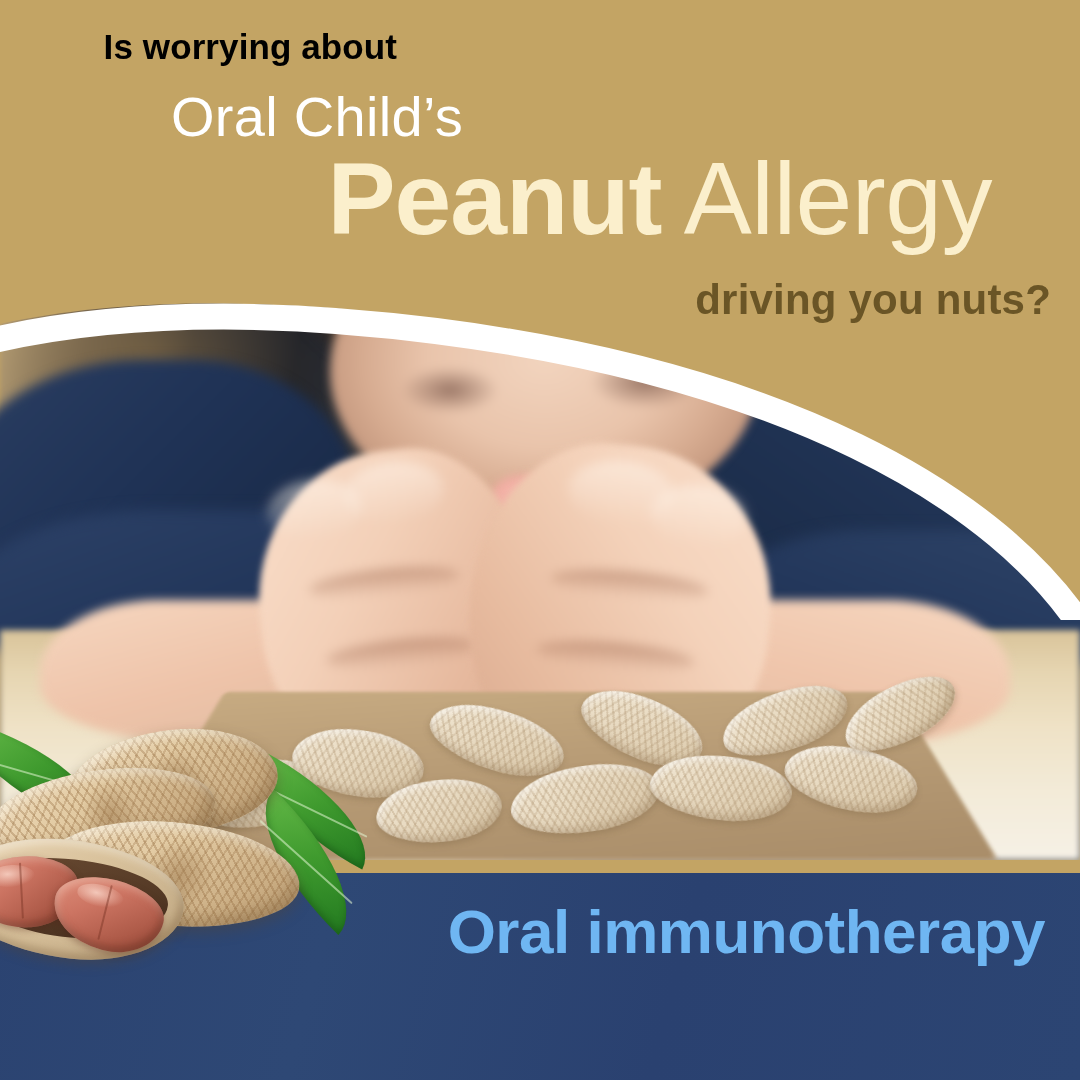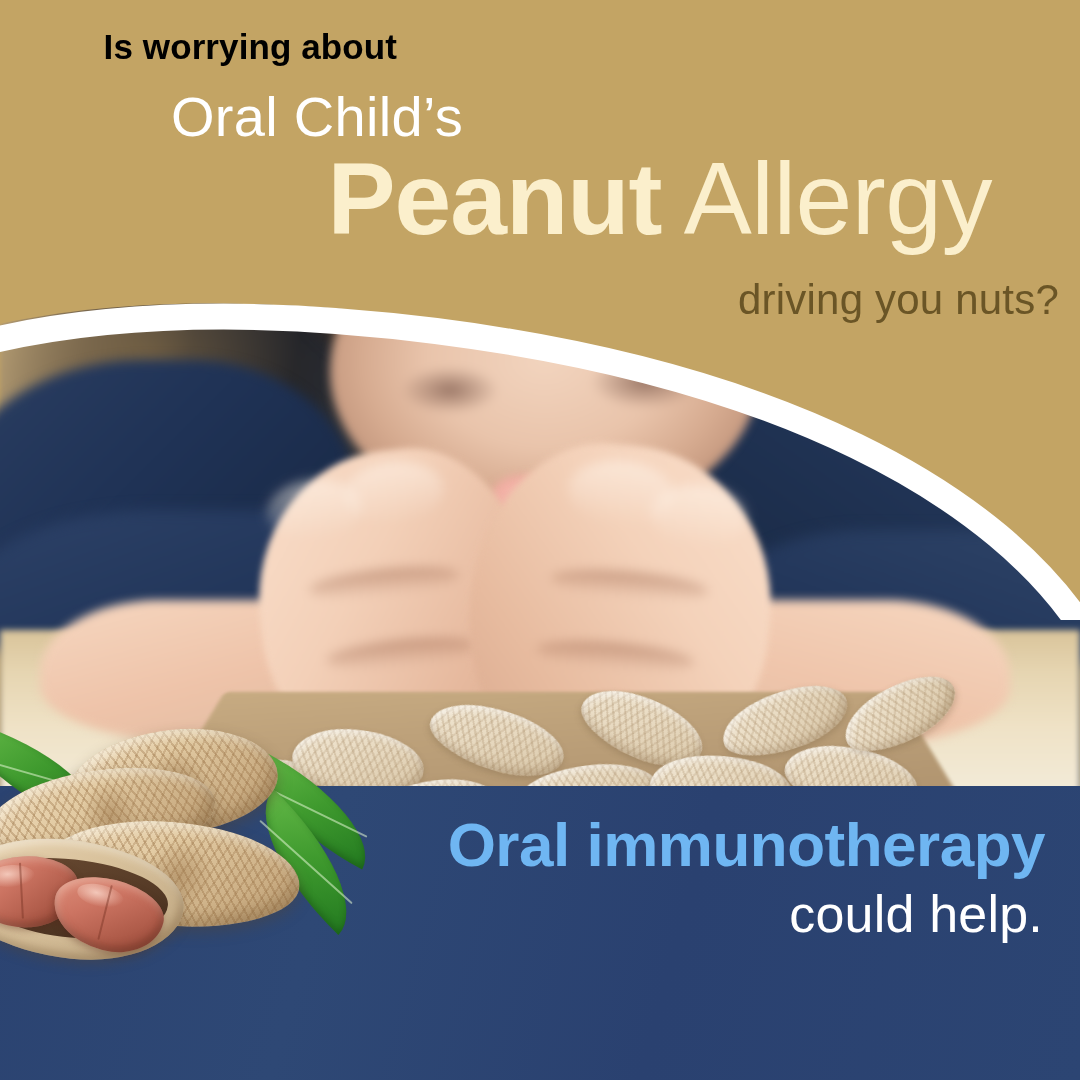--- a/index.html
+++ b/index.html
@@ -299,38 +299,38 @@
     color: #FBEFCC;
   }
   .word-allergy {
     font-size: 102px;
     font-weight: 300;
     letter-spacing: -0.5px;
     color: #FBEFCC;
   }
   .line-tagline {
     position: absolute;
-    left: 12px;
+    left: 4px;
     top: 276px;
     width: 1047px;
     text-align: right;
     font-size: 42px;
-    font-weight: 400;
+    font-weight: 700;
     letter-spacing: 0.2px;
     color: #6A5526;
     white-space: nowrap;
   }
 
   
   .blue-panel {
     position: absolute;
     left: 0;
     bottom: 0;
     width: 1080px;
-    height: 294px;
+    height: 207px;
     background: linear-gradient(105deg, #2B4371 0%, #2E4875 30%, #2A4170 62%, #2C4573 100%);
   }
   .panel-oral {
     position: absolute;
     left: 0;
     top: 23px;
     width: 1045px;
     text-align: right;
     font-size: 62px;
     font-weight: 700;
@@ -522,21 +522,20 @@
     <div class="line-main">
       <span class="word-peanut">Peanut</span><span class="word-allergy"> Allergy</span>
     </div>
 
     <div class="line-tagline">driving you nuts?</div>
   </div>
 
   <div class="blue-panel">
     <div class="panel-oral">Oral immunotherapy</div>
 
-    <div class="panel-help">could help.</div>
 
   </div>
 
   <div class="peanut-cluster">
 
     <div class="leaf" style="left:-22px;top:22px;width:150px;height:62px;transform:rotate(18deg);">
       <div class="leaf-vein"></div>
     </div>
     <div class="leaf" style="left:262px;top:60px;width:140px;height:58px;transform:rotate(28deg);">
       <div class="leaf-vein"></div>

